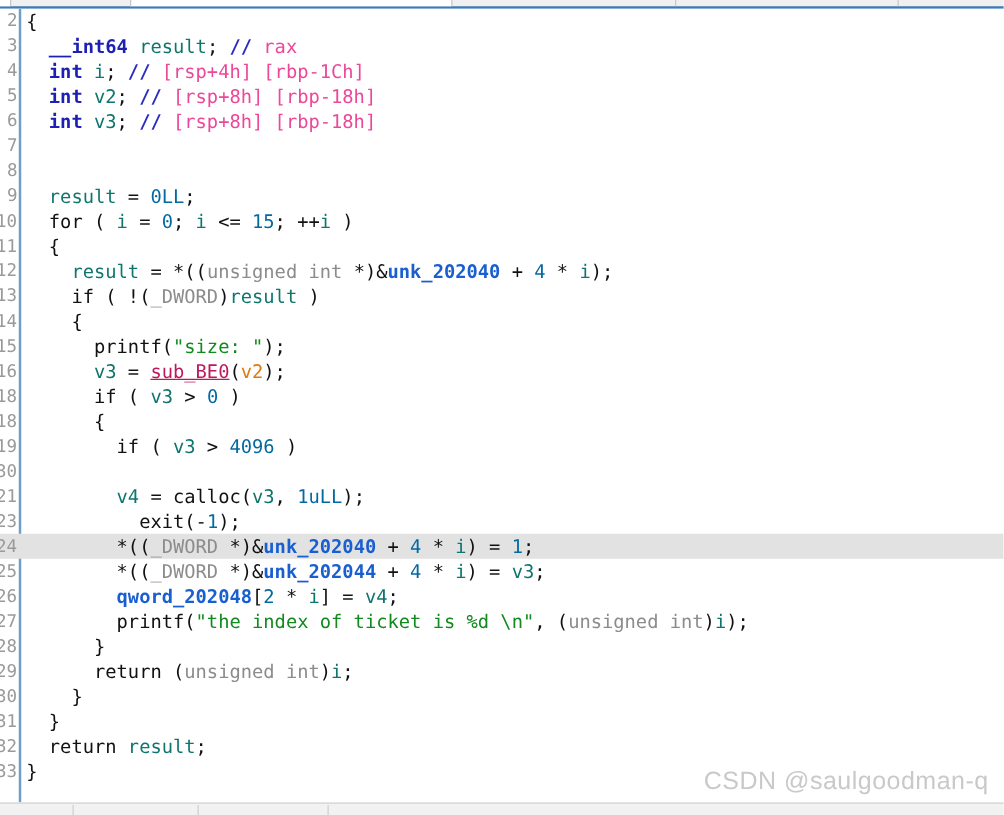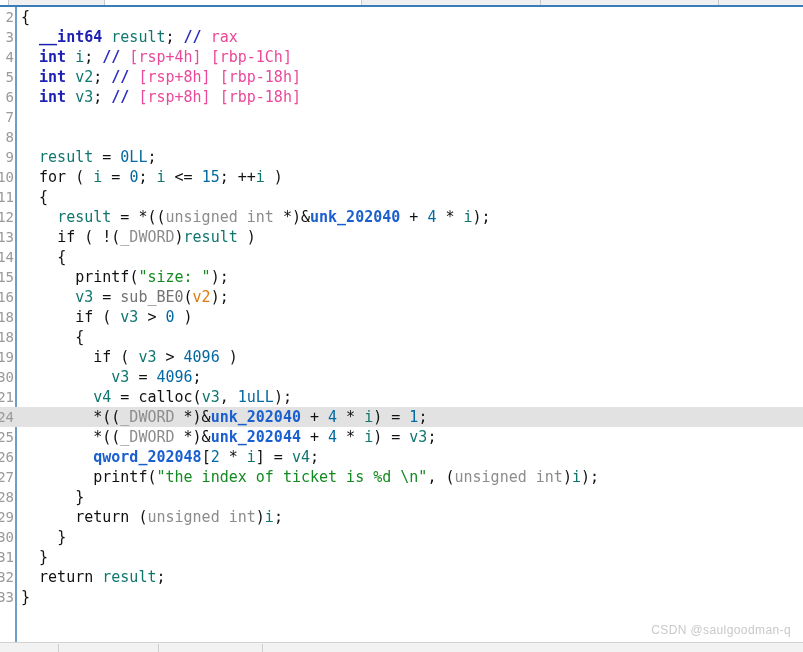--- a/index.html
+++ b/index.html
@@ -61,31 +61,31 @@
   }
 
   
   .kw   {color:#1c21b3;font-weight:bold;}   
   .kw2  {color:#7a7ab0;}                    
   .cmt  {color:#2b2bc0;font-weight:bold;}   
   .cmtx {color:#ec4899;}                    
   .var  {color:#0f766e;}                    
   .varh {color:#e07a10;}                    
   .glob {color:#1a5fd0;font-weight:bold;}   
-  .fn   {color:#737373;}                    
+  .fn   {color:#be185d;text-decoration:underline;}                    
   .str  {color:#138a20;}                    
   .typ  {color:#8c8c8c;}                    
   .num  {color:#0369a1;}
   .pun  {color:#111111;}
   .ctl  {color:#111111;}                    
 
   
   .watermark{
     position:absolute;right:12px;bottom:15px;
-    color:#c9c9c9;font-size:12px;
+    color:#c9c9c9;font-size:20px;
     font-family:"Liberation Sans","DejaVu Sans",sans-serif;
     letter-spacing:0.4px;white-space:nowrap;
   }
 </style>
 </head>
 <body>
 
 <div id="app">
 
   <div class="topbar">
@@ -112,22 +112,23 @@
         <div class="row"><span class="ln">10</span><span class="src">  <span class="ctl">for</span><span class="pun"> ( </span><span class="var">i</span><span class="pun"> = </span><span class="num">0</span><span class="pun">; </span><span class="var">i</span><span class="pun"> &lt;= </span><span class="num">15</span><span class="pun">; ++</span><span class="var">i</span><span class="pun"> )</span></span></div>
         <div class="row"><span class="ln">11</span><span class="src">  <span class="ctl">{</span></span></div>
         <div class="row"><span class="ln">12</span><span class="src">    <span class="var">result</span><span class="pun"> = *((</span><span class="typ">unsigned int</span><span class="pun"> *)&amp;</span><span class="glob">unk_202040</span><span class="pun"> + </span><span class="num">4</span><span class="pun"> * </span><span class="var">i</span><span class="pun">);</span></span></div>
         <div class="row"><span class="ln">13</span><span class="src">    <span class="ctl">if</span><span class="pun"> ( !(</span><span class="typ">_DWORD</span><span class="pun">)</span><span class="var">result</span><span class="pun"> )</span></span></div>
         <div class="row"><span class="ln">14</span><span class="src">    <span class="ctl">{</span></span></div>
         <div class="row"><span class="ln">15</span><span class="src">      <span class="ctl">printf</span><span class="pun">(</span><span class="str">"size: "</span><span class="pun">);</span></span></div>
         <div class="row"><span class="ln">16</span><span class="src">      <span class="var">v3</span><span class="pun"> = </span><span class="fn">sub_BE0</span><span class="pun">(</span><span class="varh">v2</span><span class="pun">);</span></span></div>
         <div class="row"><span class="ln">18</span><span class="src">      <span class="ctl">if</span><span class="pun"> ( </span><span class="var">v3</span><span class="pun"> &gt; </span><span class="num">0</span><span class="pun"> )</span></span></div>
         <div class="row"><span class="ln">18</span><span class="src">      <span class="ctl">{</span></span></div>
         <div class="row"><span class="ln">19</span><span class="src">        <span class="ctl">if</span><span class="pun"> ( </span><span class="var">v3</span><span class="pun"> &gt; </span><span class="num">4096</span><span class="pun"> )</span></span></div>
-        <div class="row"><span class="ln">30</span><span class="src">          <span class="var">v3</span><span class="pun"> = </span><span class="num">4096</span><span class="pun">;</span></span></div>
+        <div class="row"><span class="ln">30</span></div>
         <div class="row"><span class="ln">21</span><span class="src">        <span class="var">v4</span><span class="pun"> = </span><span class="ctl">calloc</span><span class="pun">(</span><span class="var">v3</span><span class="pun">, </span><span class="num">1uLL</span><span class="pun">);</span></span></div>
+        <div class="row"><span class="ln">23</span><span class="src">          <span class="ctl">exit</span><span class="pun">(-</span><span class="num">1</span><span class="pun">);</span></span></div>
         <div class="row hl"><span class="ln">24</span><span class="src">        <span class="pun">*((</span><span class="typ">_DWORD</span><span class="pun"> *)&amp;</span><span class="glob">unk_202040</span><span class="pun"> + </span><span class="num">4</span><span class="pun"> * </span><span class="var">i</span><span class="pun">) = </span><span class="num">1</span><span class="pun">;</span></span></div>
         <div class="row"><span class="ln">25</span><span class="src">        <span class="pun">*((</span><span class="typ">_DWORD</span><span class="pun"> *)&amp;</span><span class="glob">unk_202044</span><span class="pun"> + </span><span class="num">4</span><span class="pun"> * </span><span class="var">i</span><span class="pun">) = </span><span class="var">v3</span><span class="pun">;</span></span></div>
         <div class="row"><span class="ln">26</span><span class="src">        <span class="glob">qword_202048</span><span class="pun">[</span><span class="num">2</span><span class="pun"> * </span><span class="var">i</span><span class="pun">] = </span><span class="var">v4</span><span class="pun">;</span></span></div>
         <div class="row"><span class="ln">27</span><span class="src">        <span class="ctl">printf</span><span class="pun">(</span><span class="str">"the index of ticket is %d \n"</span><span class="pun">, (</span><span class="typ">unsigned int</span><span class="pun">)</span><span class="var">i</span><span class="pun">);</span></span></div>
         <div class="row"><span class="ln">28</span><span class="src">      <span class="ctl">}</span></span></div>
         <div class="row"><span class="ln">29</span><span class="src">      <span class="ctl">return</span><span class="pun"> (</span><span class="typ">unsigned int</span><span class="pun">)</span><span class="var">i</span><span class="pun">;</span></span></div>
         <div class="row"><span class="ln">30</span><span class="src">    <span class="ctl">}</span></span></div>
         <div class="row"><span class="ln">31</span><span class="src">  <span class="ctl">}</span></span></div>
         <div class="row"><span class="ln">32</span><span class="src">  <span class="ctl">return</span><span class="pun"> </span><span class="var">result</span><span class="pun">;</span></span></div>
         <div class="row"><span class="ln">33</span><span class="src"><span class="ctl">}</span></span></div>

